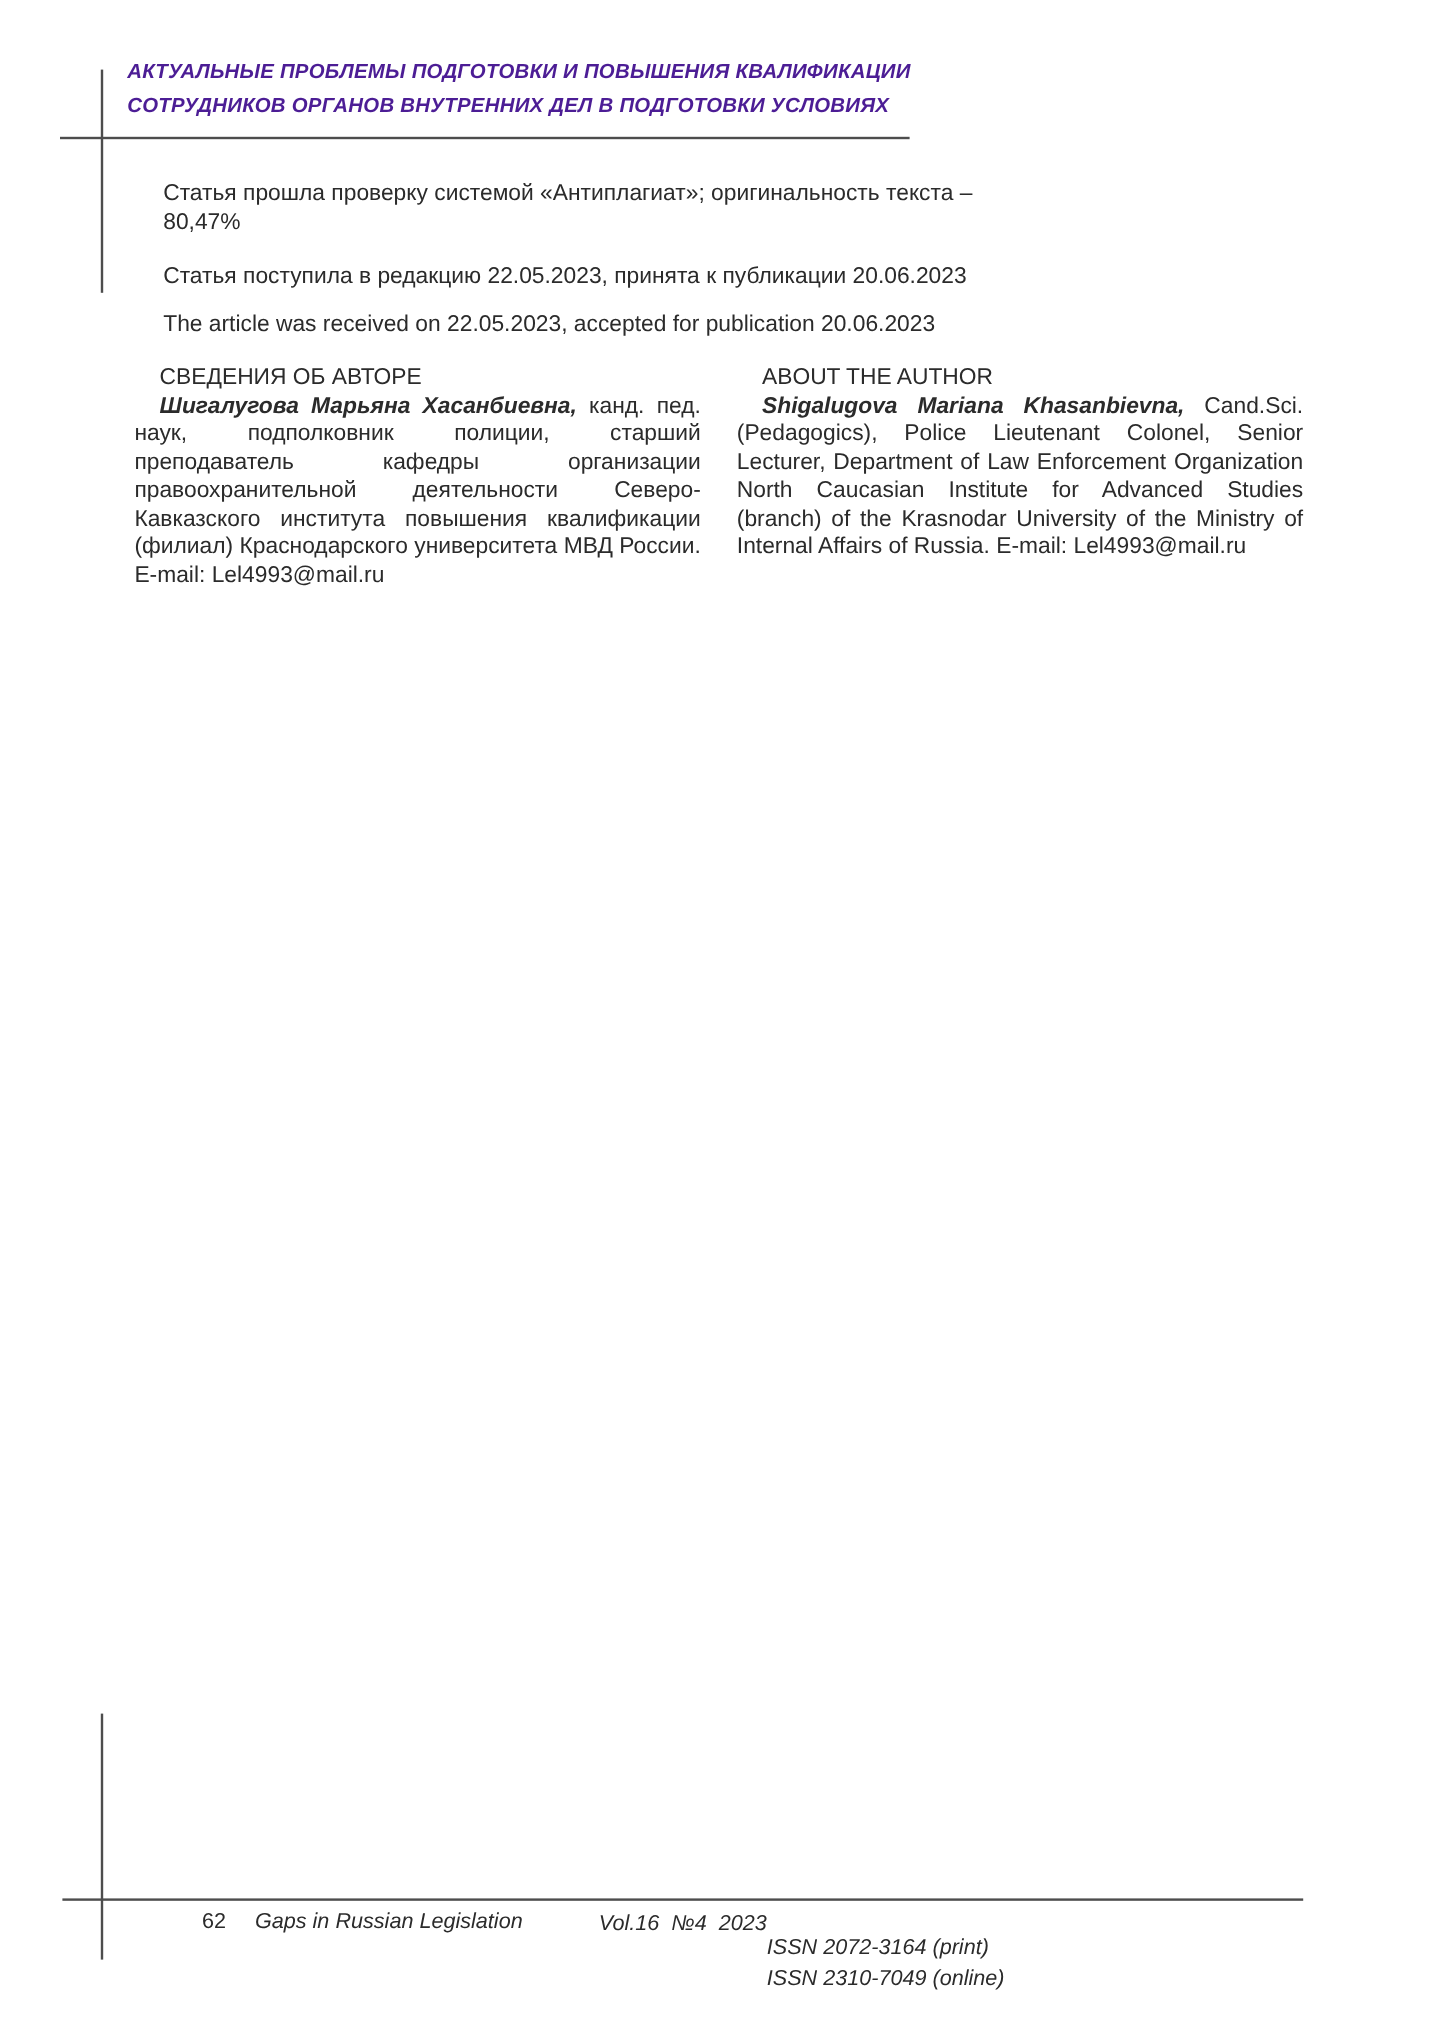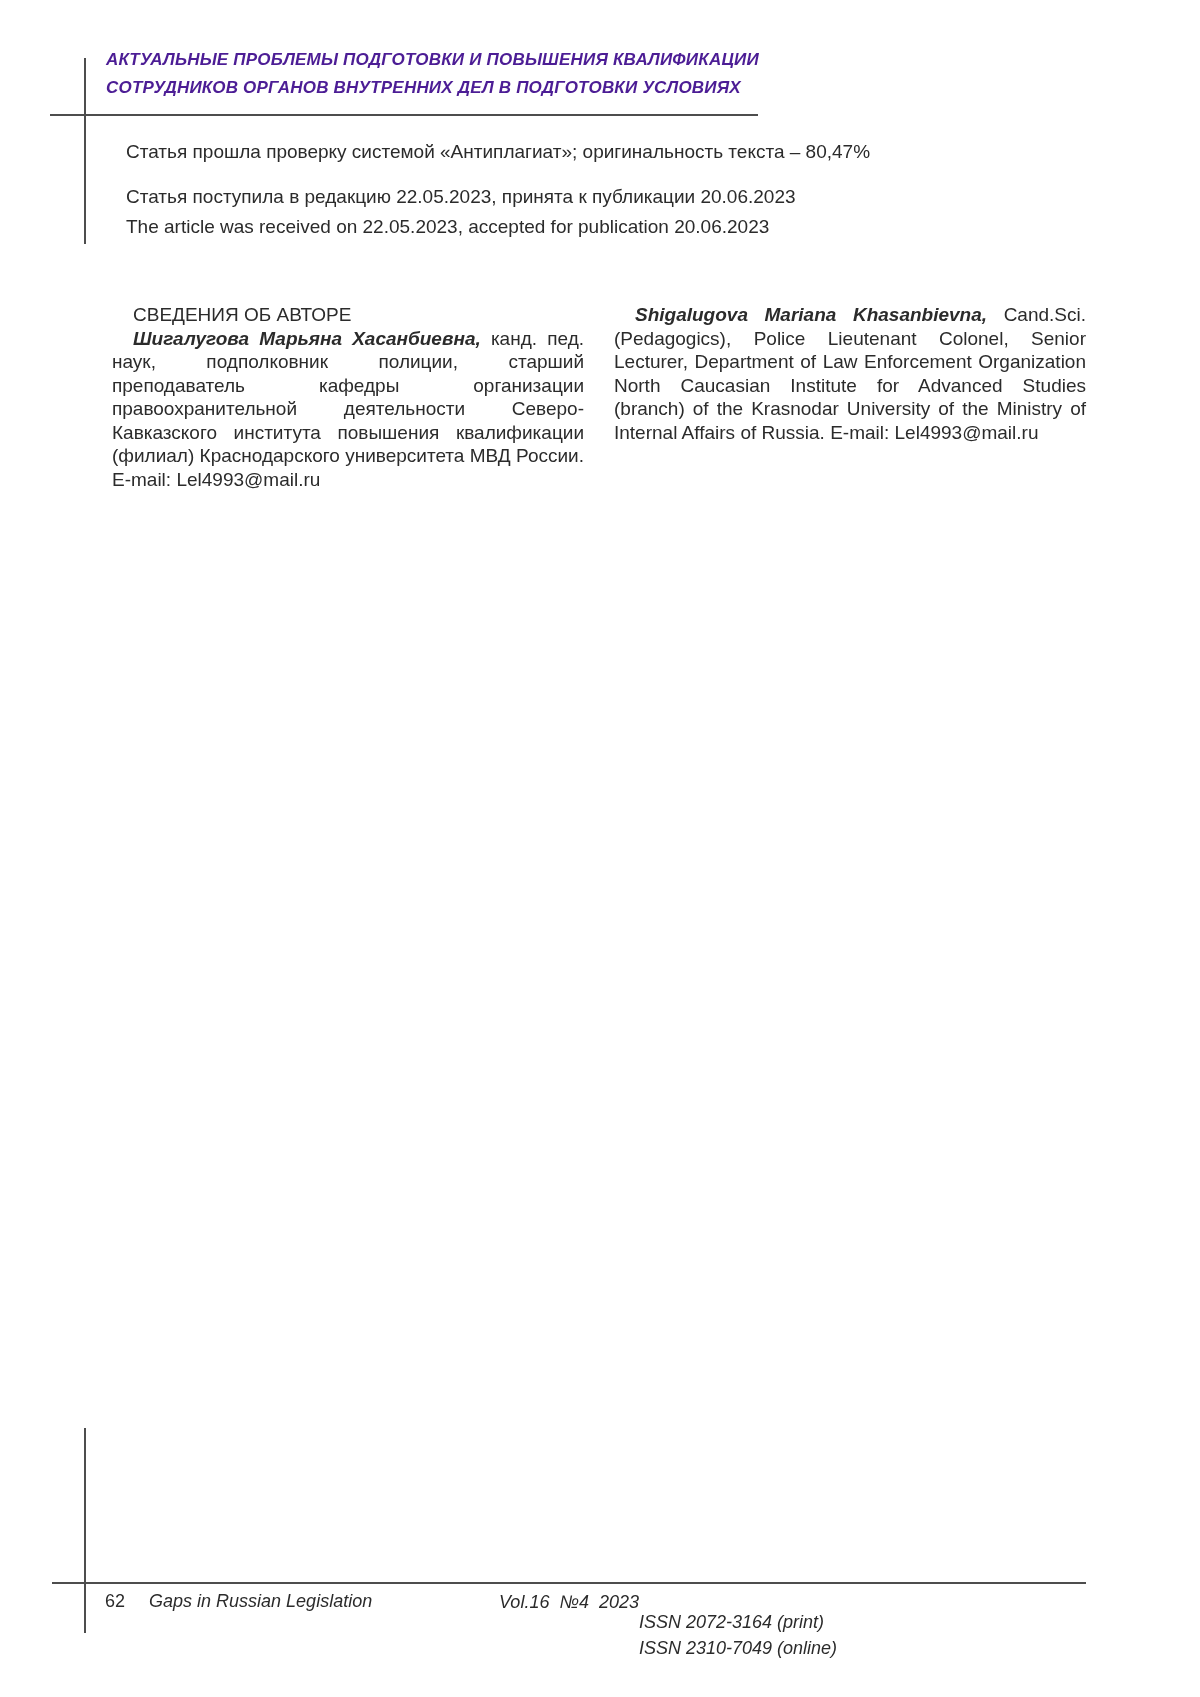--- a/index.html
+++ b/index.html
@@ -31,21 +31,21 @@
   }
 
   .meta {
     position: absolute;
     left: 120px; top: 134px;
     width: 760px;
     font-size: 19px;
     line-height: 24px;
     color: #2b2b2b;
   }
-  .meta p { margin: 6px; }
+  .meta p { margin: 16px; }
   .meta .antiplag { margin-bottom: 21px; }
 
   .authors {
     position: absolute;
     left: 112px; top: 303px;
     width: 974px;
     display: flex;
     gap: 30px;
   }
   .author-col {
@@ -72,21 +72,21 @@
     position: absolute;
     left: 52px; top: 1591px;
     width: 1034px;
     display: grid;
     grid-template-columns: 1fr auto 1fr;
     align-items: start;
     font-size: 18px;
     font-style: italic;
     color: #2b2b2b;
   }
-  .f-left { display: flex; gap: 24px; padding-left: 53px; white-space: nowrap; }
+  .f-left { display: flex; gap: 24px; padding-left: 53px; white-space: nowrap; justify-content: center; }
   .f-num { font-style: normal; }
   .f-center { text-align: center; white-space: pre; padding-top: 1px; }
   .f-right { text-align: left; line-height: 26px; white-space: nowrap; margin-top: 18px; }
 </style>
 </head>
 <body>
 
 <div class="page">
 
   <div class="rule rule-top-v"></div>
@@ -102,20 +102,21 @@
     <p>Статья поступила в редакцию 22.05.2023, принята к публикации 20.06.2023</p>
     <p>The article was received on 22.05.2023, accepted for publication 20.06.2023</p>
   </section>
 
   <section class="authors">
     <div class="author-col">
       <p class="col-heading">СВЕДЕНИЯ ОБ АВТОРЕ</p>
       <p class="bio"><span class="author-name">Шигалугова Марьяна Хасанбиевна,</span><span> канд. пед. наук, подполковник полиции, старший преподаватель кафедры организации правоохранительной деятельности Северо-Кавказского института повышения квалификации (филиал) Краснодарского университета МВД России. E-mail: Lel4993@mail.ru</span></p>
     </div>
     <div class="author-col">
+      <p class="col-heading">ABOUT THE AUTHOR</p>
       <p class="bio"><span class="author-name">Shigalugova Mariana Khasanbievna,</span><span> Cand.Sci. (Pedagogics), Police Lieutenant Colonel, Senior Lecturer, Department of Law Enforcement Organization North Caucasian Institute for Advanced Studies (branch) of the Krasnodar University of the Ministry of Internal Affairs of Russia. E-mail: Lel4993@mail.ru</span></p>
     </div>
   </section>
 
   <div class="rule rule-bot-v"></div>
   <div class="rule rule-bot-h"></div>
 
   <footer class="page-footer">
     <div class="f-left">
       <span class="f-num">62</span>

